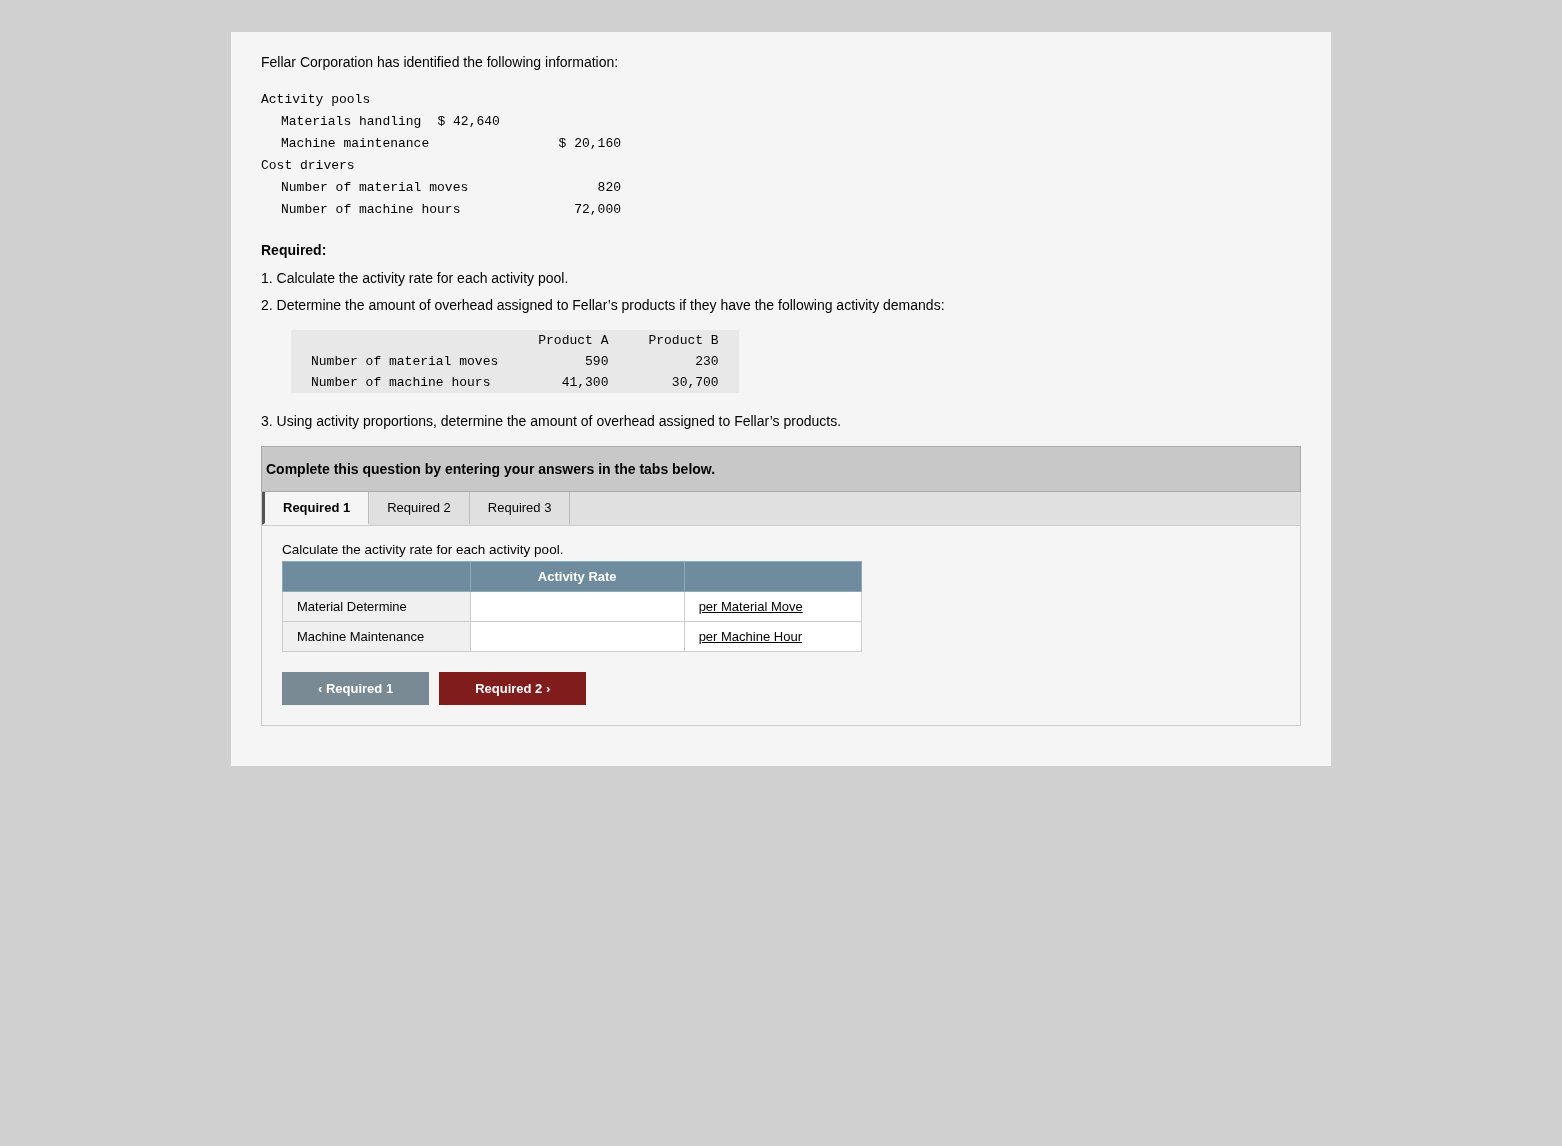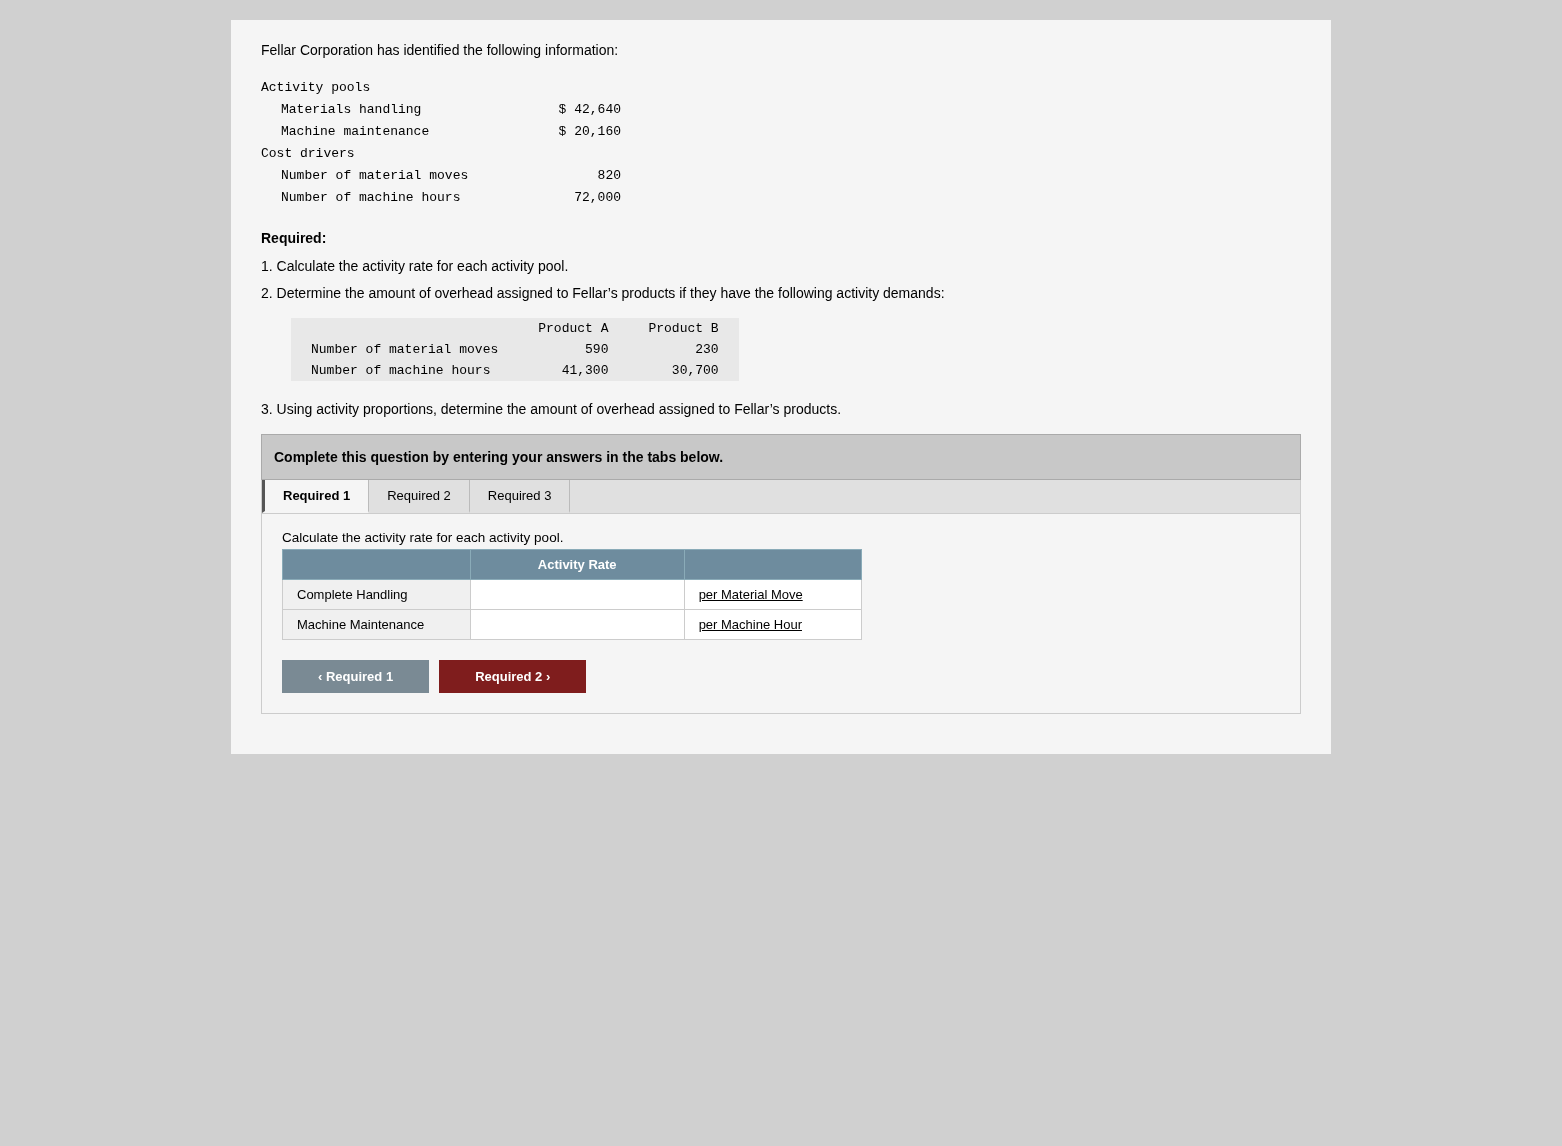--- a/index.html
+++ b/index.html
@@ -6,21 +6,21 @@
     body {
       font-family: Arial, sans-serif;
       background: #d0d0d0;
       padding: 20px;
       font-size: 14px;
       color: #000;
     }
     .page {
       background: #f5f5f5;
       max-width: 1100px;
-      margin: 0 auto;
+      margin: 12px auto;
       padding: 20px 30px 40px 30px;
     }
     .intro-text {
       font-size: 14px;
       margin-bottom: 16px;
       line-height: 1.5;
     }
     .mono {
       font-family: 'Courier New', Courier, monospace;
       font-size: 13px;
@@ -65,21 +65,21 @@
     }
     .demand-table .col-value {
       text-align: right;
       min-width: 100px;
     }
 
     
     .question-banner {
       background: #c8c8c8;
       border: 1px solid #aaa;
-      padding: 14px 12px;
+      padding: 14px 4px;
       font-weight: bold;
       font-size: 14px;
       margin-bottom: 0;
     }
 
     
     .tabs-container {
       background: #f0f0f0;
       border: 1px solid #ccc;
       border-top: none;
@@ -189,21 +189,21 @@
 </head>
 <body>
 
 <div class="page">
 
   <p class="intro-text">Fellar Corporation has identified the following information:</p>
 
   <div class="activity-section mono">
     <div>Activity pools</div>
     <div style="margin-left: 20px;">
-      <div style="display:flex; justify-content: space-between; max-width: 340px;">
+      <div style="display:flex; justify-content: flex-start; max-width: 340px; gap: 16px;">
         <span>Materials handling</span>
         <span>$ 42,640</span>
       </div>
       <div style="display:flex; justify-content: space-between; max-width: 340px;">
         <span>Machine maintenance</span>
         <span>$ 20,160</span>
       </div>
     </div>
     <div>Cost drivers</div>
     <div style="margin-left: 20px;">
@@ -265,21 +265,21 @@
       <table class="activity-table">
         <thead>
           <tr>
             <th class="label-cell" style="background:#6e8c9e; border:1px solid #8aabb8;"></th>
             <th>Activity Rate</th>
             <th style="background:#6e8c9e; border:1px solid #8aabb8;"></th>
           </tr>
         </thead>
         <tbody>
           <tr>
-            <td class="label-cell">Complete Handling</td>
+            <td class="label-cell">Material Determine</td>
             <td class="input-cell">
               <input type="text" placeholder="" value="" style="">
             </td>
             <td class="unit-cell">per Material Move</td>
           </tr>
           <tr>
             <td class="label-cell">Machine Maintenance</td>
             <td class="input-cell">
               <input type="text" placeholder="" value="" style="">
             </td>

